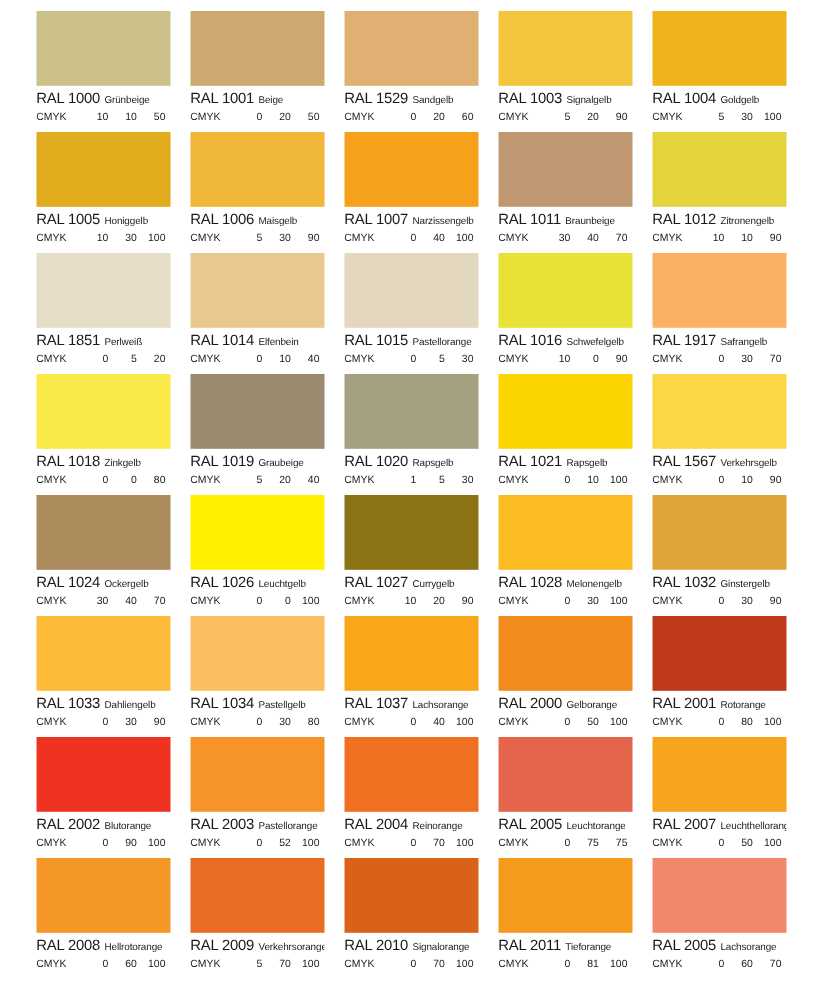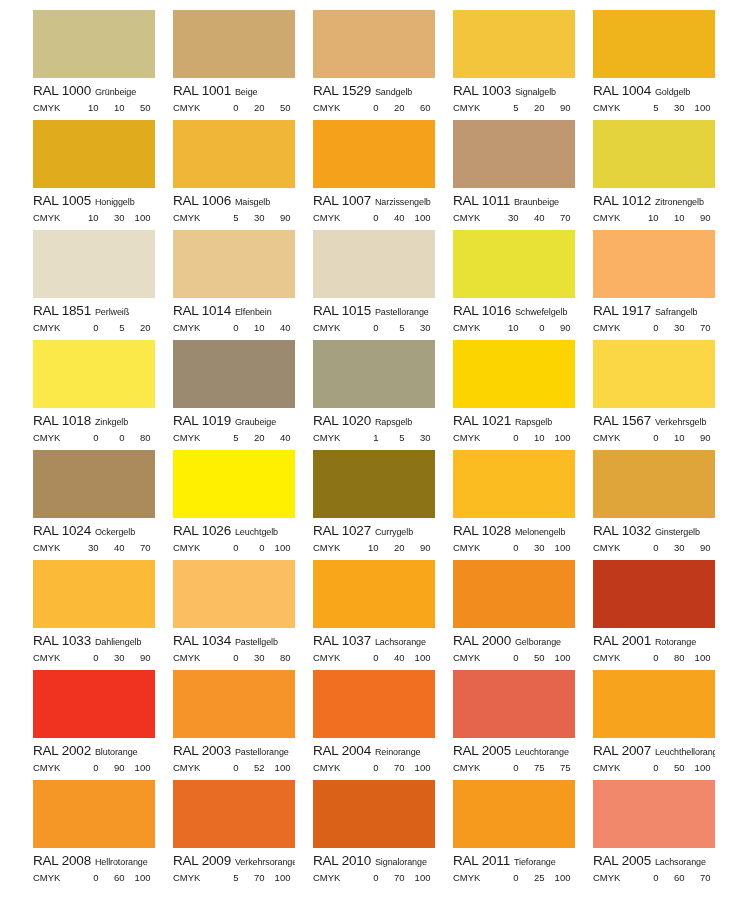--- a/index.html
+++ b/index.html
@@ -682,21 +682,21 @@
         </div>
       </div>
       <div class="ral-cell">
         <div class="swatch" style="background-color: rgb(245, 154, 29);"></div>
         <div class="cell-text">
           <div class="name-line"><span class="ral-code">RAL 2011</span><span class="ral-name">Tieforange</span></div>
           <div class="cmyk-line">
             <span class="cmyk-label">CMYK</span>
             <span class="cmyk-vals">
               <span class="cmyk-v">0</span>
-              <span class="cmyk-v">25</span>
+              <span class="cmyk-v">81</span>
               <span class="cmyk-v">100</span>
               <span class="cmyk-v">0</span>
             </span>
           </div>
         </div>
       </div>
       <div class="ral-cell">
         <div class="swatch" style="background-color: rgb(242, 136, 107);"></div>
         <div class="cell-text">
           <div class="name-line"><span class="ral-code">RAL 2005</span><span class="ral-name">Lachsorange</span></div>

